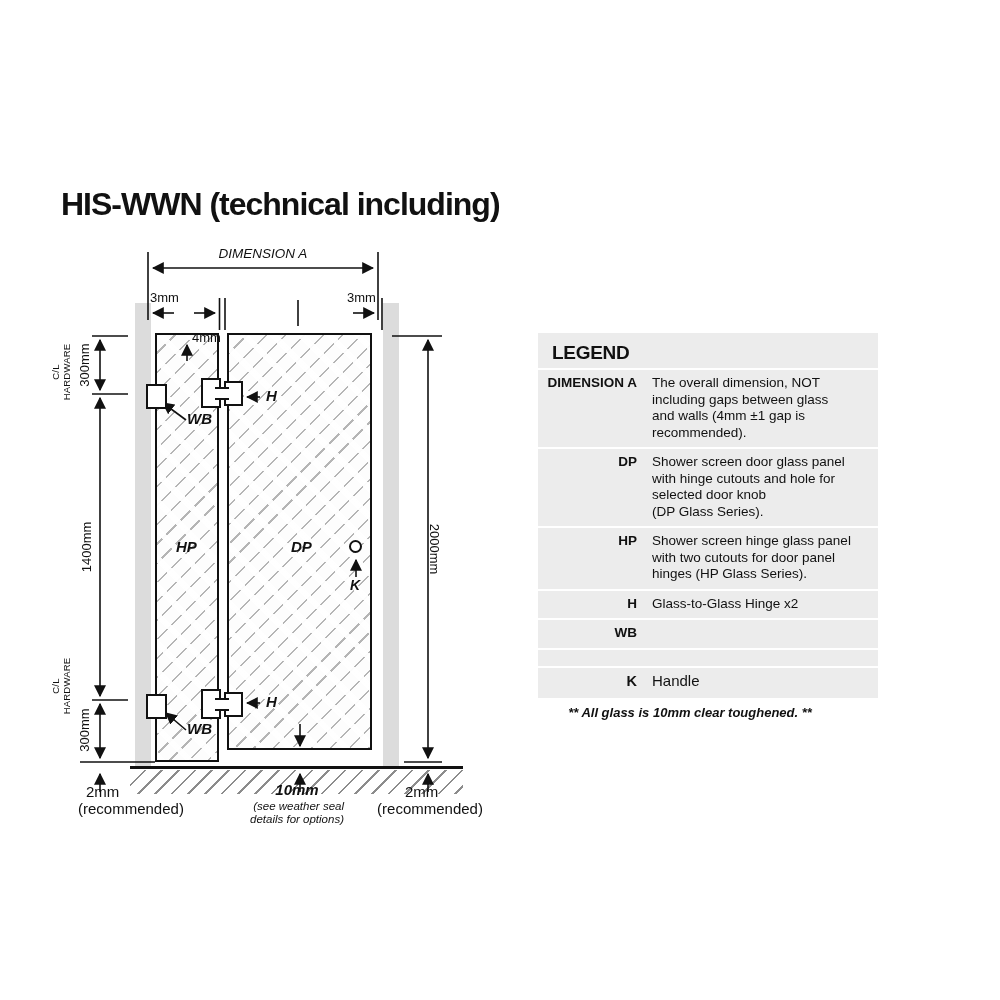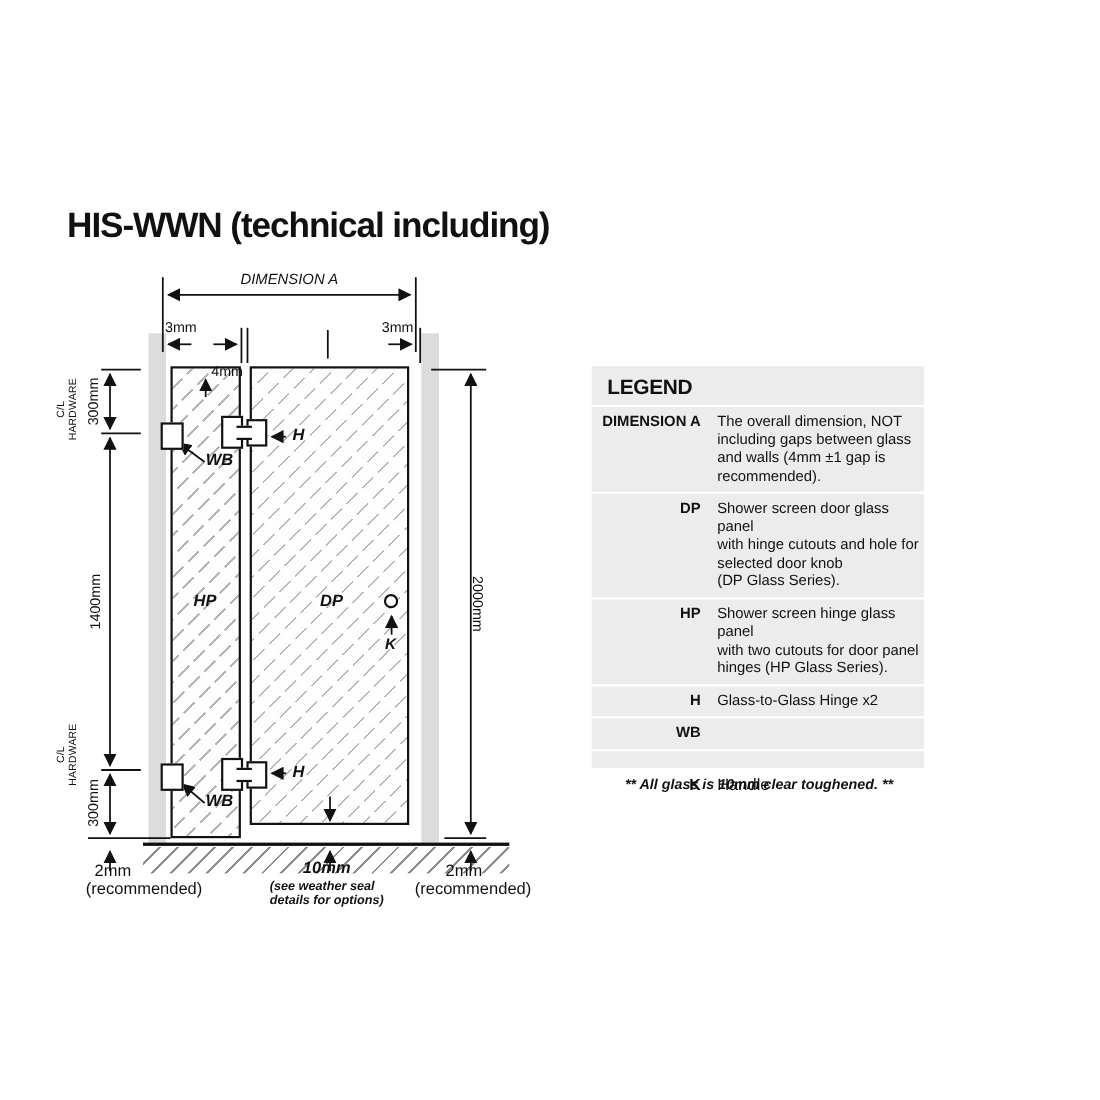--- a/index.html
+++ b/index.html
@@ -46,24 +46,24 @@
   .clh{font-size:9.5px;text-align:center;line-height:1.15;letter-spacing:.2px;}
   #lbl-clh-top{left:62px;top:372px;} #lbl-clh-bot{left:62px;top:686px;}
   #lbl-2000{left:434px;top:549px;}
   #lbl-hp{left:176px;top:539px;font-size:15px;} #lbl-dp{left:291px;top:539px;font-size:15px;}
   #lbl-h-top{left:266px;top:388px;font-size:15px;} #lbl-h-bot{left:266px;top:694px;font-size:15px;}
   #lbl-wb-top{left:187px;top:411px;font-size:15px;} #lbl-wb-bot{left:187px;top:721px;font-size:15px;}
   #lbl-k{left:350px;top:578px;font-size:14px;}
   .gapval{font-size:15px;} .gapnote{font-size:15px;line-height:1.2;}
   #lbl-2mm-l{left:86px;top:784px;} #lbl-2mm-l-note{left:78px;top:800px;}
   #lbl-10mm{left:297px;top:782px;transform:translateX(-50%);font-size:15px;font-weight:600;}
-  #lbl-10mm-note{left:297px;top:800px;transform:translateX(-50%);text-align:left;font-size:11.5px;font-weight:bold;}
+  #lbl-10mm-note{left:297px;top:800px;transform:translateX(-50%);text-align:right;font-size:11.5px;}
   #lbl-2mm-r{left:405px;top:784px;} #lbl-2mm-r-note{left:430px;top:800px;transform:translateX(-50%);}
   
-  #legend{left:538px;top:333px;width:302px;height:365px;background:#ececec;z-index:4;}
+  #legend{left:538px;top:333px;width:340px;height:365px;background:#ececec;z-index:4;}
   #legend-title{padding:9px 0 4px 14px;font-size:19px;font-weight:700;letter-spacing:-.3px;}
   .sep{height:2px;background:#fff;}
   .lrow{display:flex;padding:5px 0 6px 0;}
   .term{width:99px;text-align:right;font-weight:700;font-size:13.5px;flex:none;line-height:16.5px;}
   .desc{margin-left:15px;font-size:13.5px;line-height:16.5px;white-space:pre-line;}
   .lrow.big .term{font-size:14.5px;} .lrow.big .desc{font-size:15px;}
   .lrow.nowrap .desc{white-space:pre;}
   .lrow.empty{height:16px;padding:0;}
   #footnote{left:690px;top:705px;transform:translateX(-50%);font-size:13px;font-style:italic;font-weight:600;white-space:nowrap;z-index:8;}
 </style>

